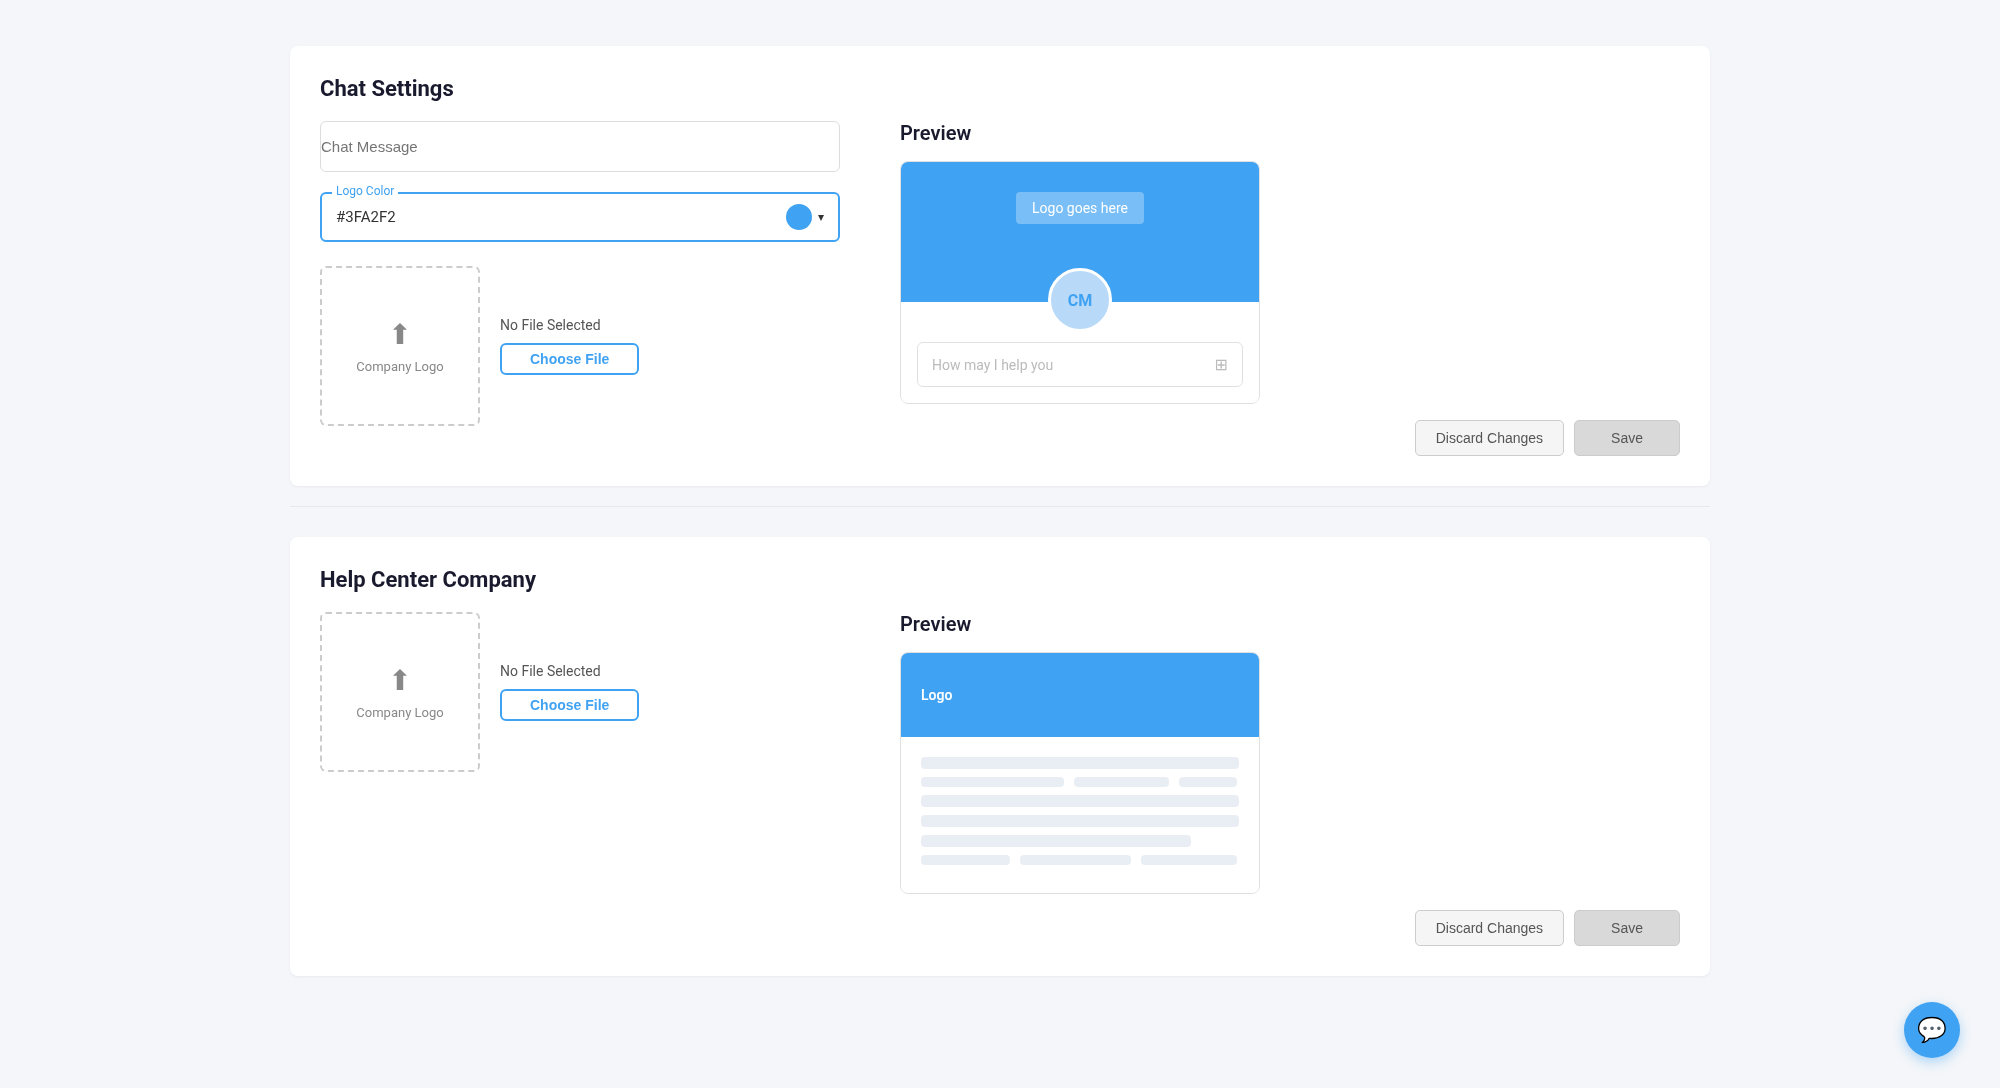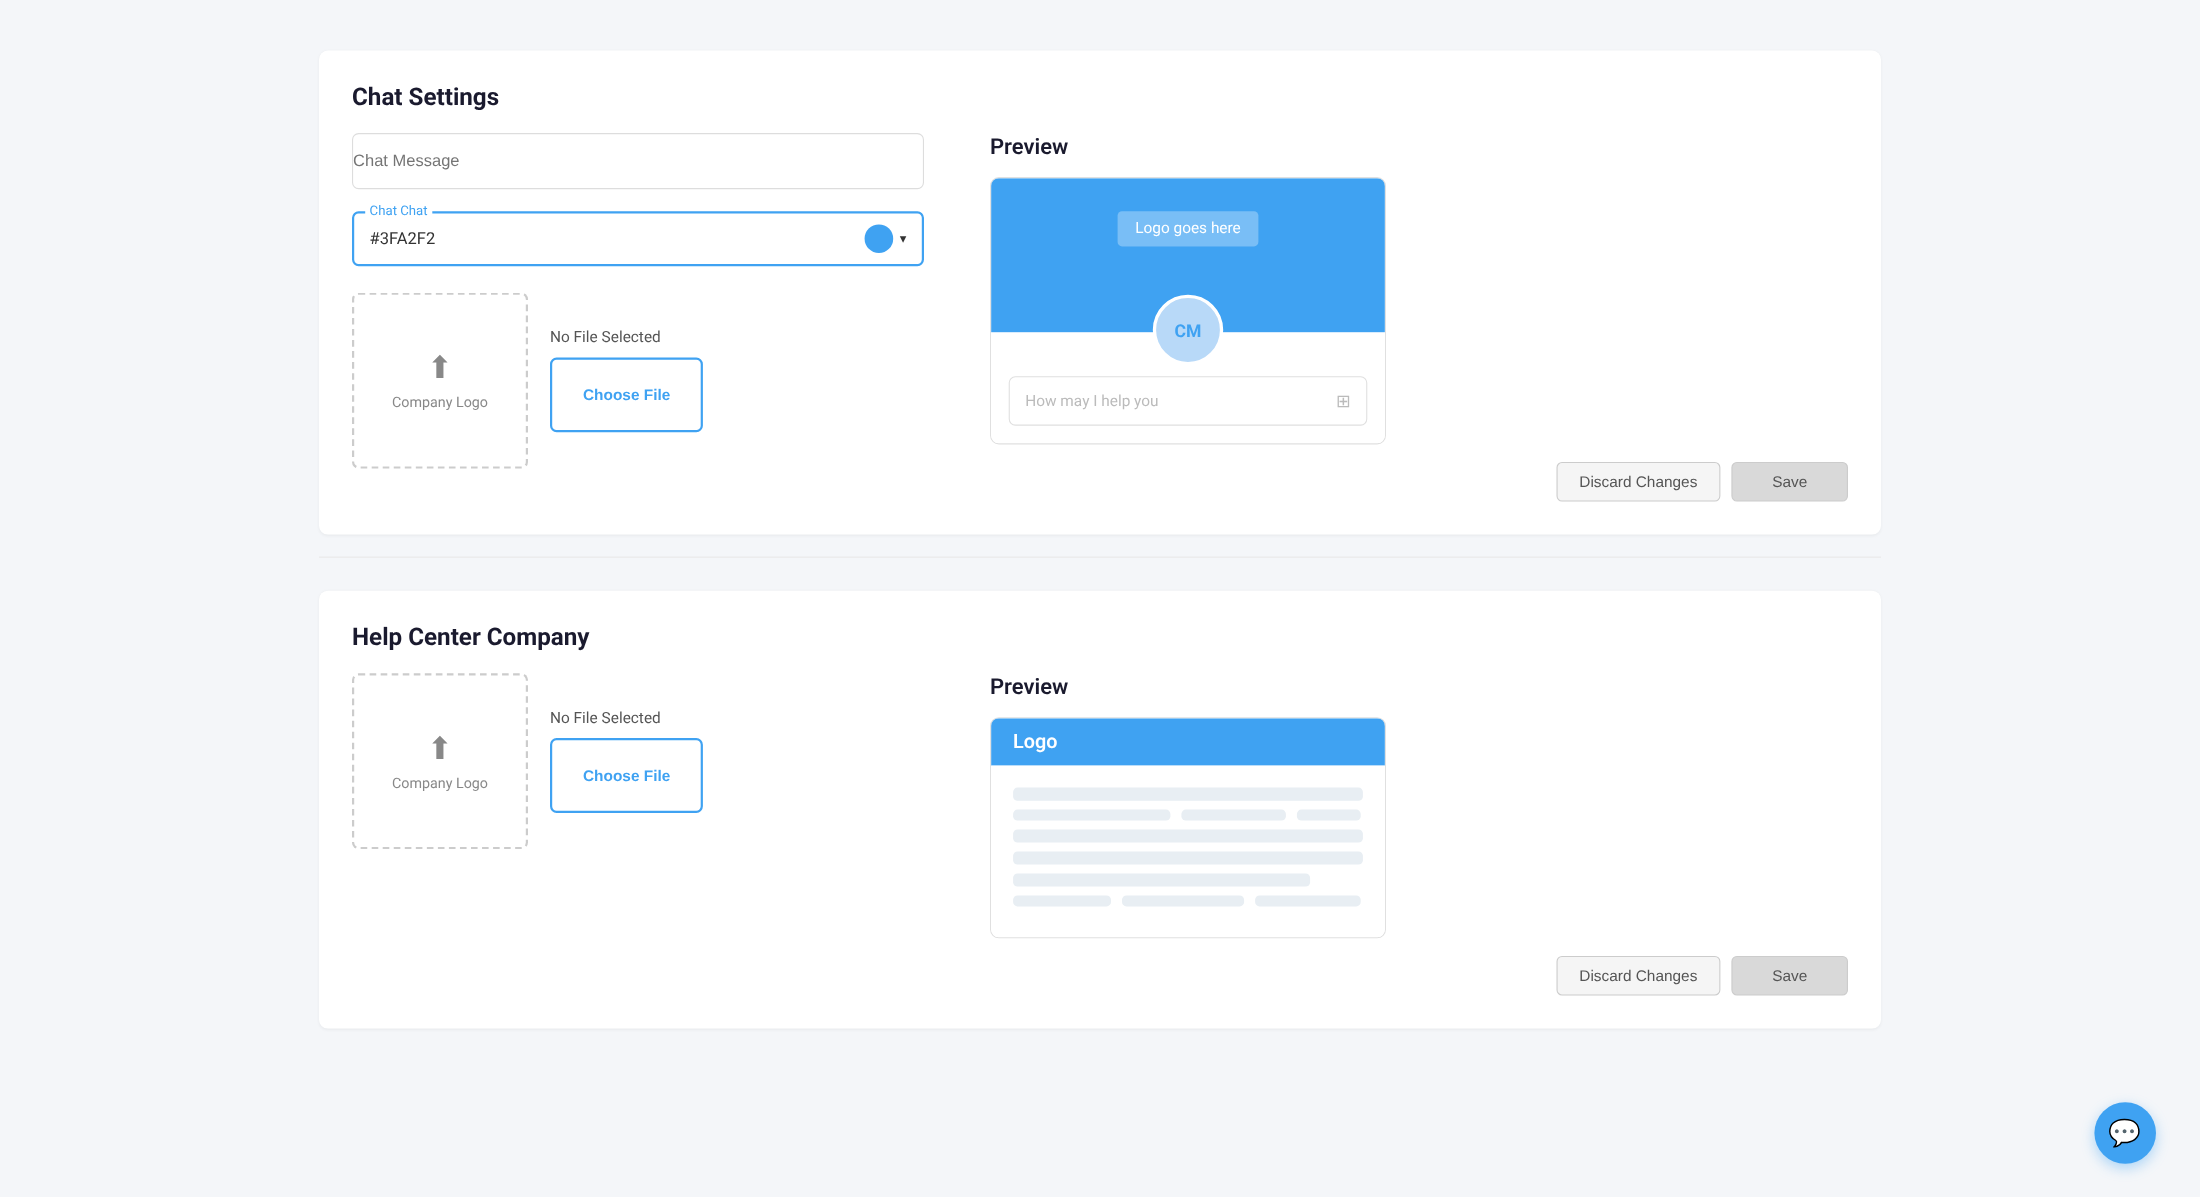--- a/index.html
+++ b/index.html
@@ -138,21 +138,21 @@
     .no-file-text {
       font-size: 14px;
       color: #555;
     }
     .choose-file-btn {
       border: 2px solid #3FA2F2;
       background: #fff;
       color: #3FA2F2;
       font-size: 14px;
       font-weight: 600;
-      padding: 24px 28px;
+      padding: 6px 28px;
       border-radius: 6px;
       cursor: pointer;
     }
 
     
     .action-buttons {
       display: flex;
       gap: 10px;
       justify-content: flex-end;
       margin-top: 16px;
@@ -237,23 +237,23 @@
 
     
     .help-preview {
       border: 1px solid #e0e0e0;
       border-radius: 8px;
       overflow: hidden;
       width: 360px;
     }
     .help-preview-header {
       background: #3FA2F2;
-      padding: 11px 20px;
+      padding: 34px 20px;
       color: #fff;
-      font-size: 18px;
+      font-size: 14px;
       font-weight: 600;
     }
     .help-preview-body {
       background: #fff;
       padding: 20px;
     }
     .skeleton-line {
       background: #e8eef3;
       border-radius: 4px;
       height: 12px;
@@ -303,21 +303,21 @@
 
     <div class="section-layout">
 
       <div class="section-left">
 
         
         <input type="text" class="chat-message-input" placeholder="Chat Message" style="">
 
         
         <div class="color-field-wrapper">
-          <span class="color-field-label">Chat Chat</span>
+          <span class="color-field-label">Logo Color</span>
           <span class="color-field-value">#3FA2F2</span>
           <div class="color-field-right">
             <div class="color-dot"></div>
             <span class="color-chevron">▾</span>
           </div>
         </div>
 
         
         <div class="upload-area">
           <div class="upload-box">

